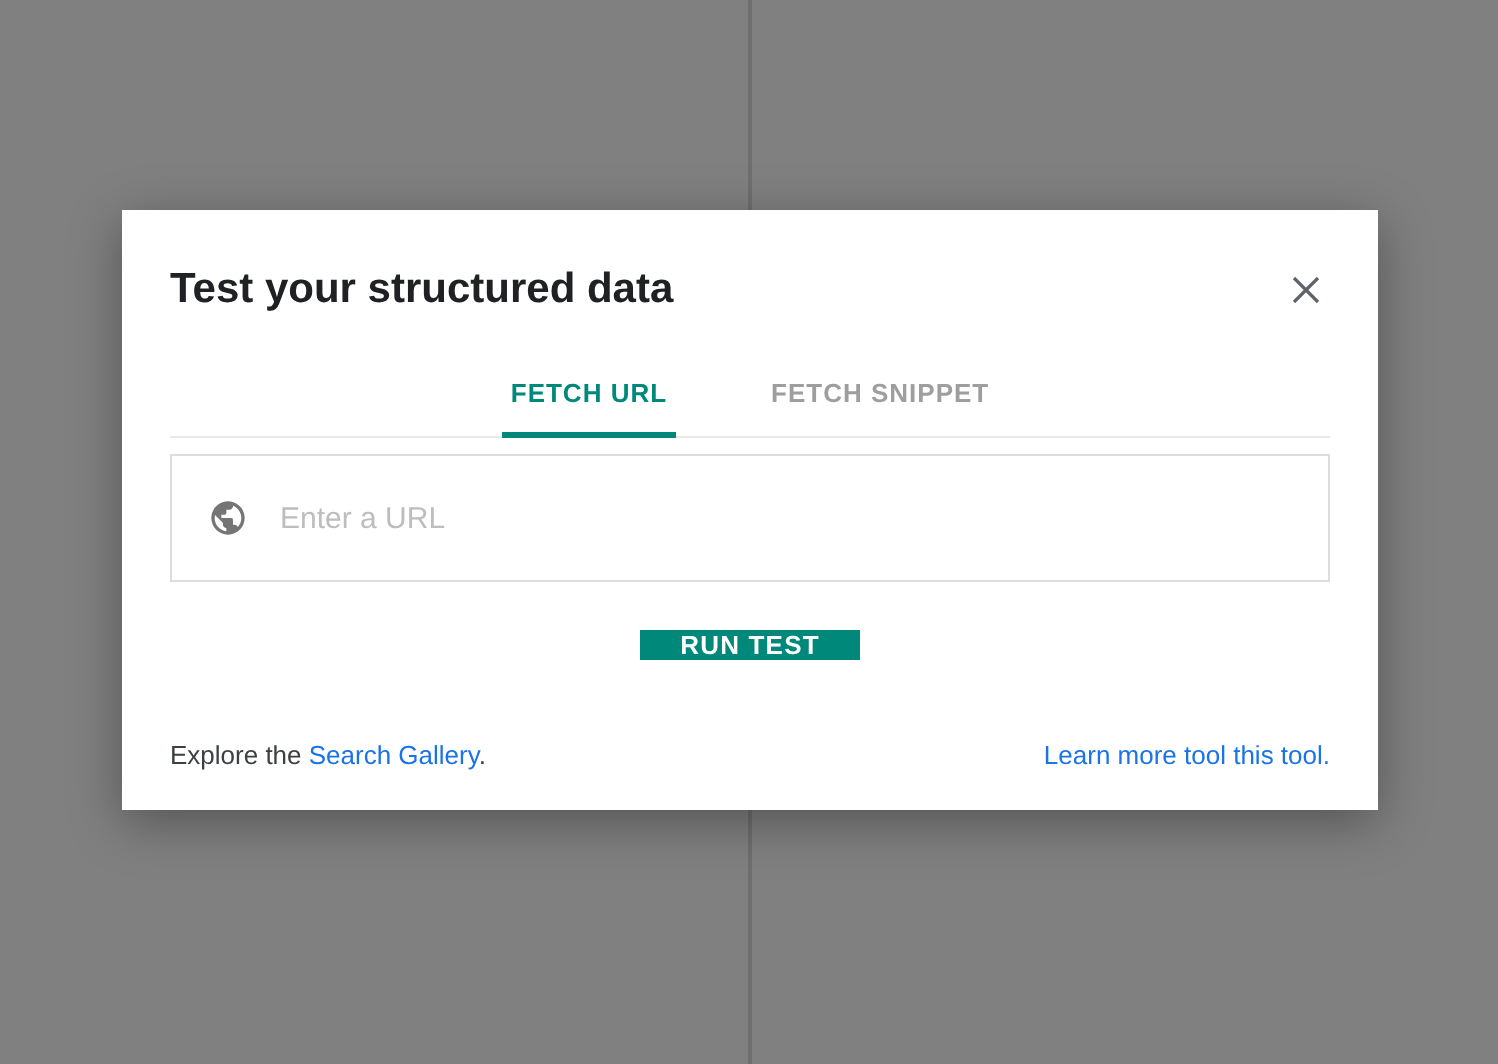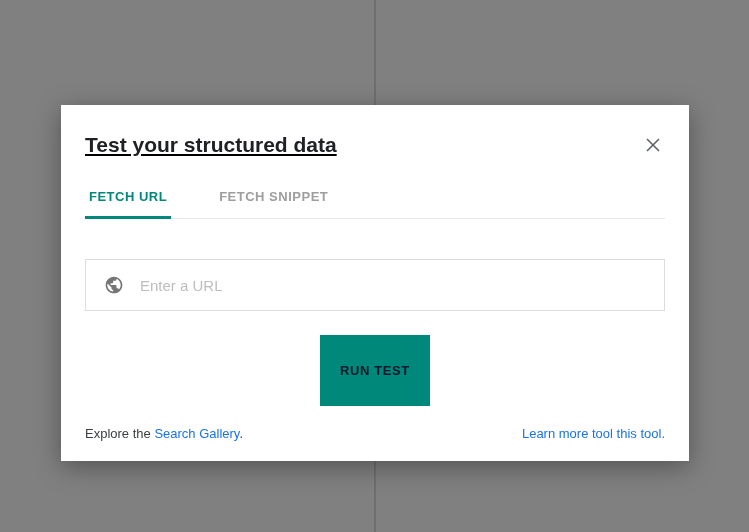--- a/index.html
+++ b/index.html
@@ -23,60 +23,60 @@
     left: 61px;
     width: 628px;
     background: #fff;
     box-shadow: 0 6px 24px rgba(0,0,0,0.35);
     padding: 28px 24px 20px 24px;
   }
   .modal-header {
     display: flex;
     align-items: flex-end;
     justify-content: space-between;
-    text-decoration: underline;
   }
   .modal-title {
     font-size: 21px;
     font-weight: bold;
     color: #202124;
   }
   .close-btn {
     width: 24px; height: 24px;
     display: flex; align-items: center; justify-content: center;
     cursor: pointer;
     color: #5f6368;
   }
   .close-btn svg { width: 14px; height: 14px; }
   .tabs {
     display: flex;
+    justify-content: center;
     margin-top: 22px;
     border-bottom: 1px solid #e8e8e8;
     gap: 44px;
   }
   .tab {
     font-size: 13px;
     font-weight: 600;
     letter-spacing: 0.5px;
     color: #9e9e9e;
     padding: 10px 4px 12px 4px;
     cursor: pointer;
     border-bottom: 3px solid transparent;
     margin-bottom: -1px;
   }
   .tab.active {
     color: #00897b;
     border-bottom-color: #00897b;
   }
   .input-wrap {
-    margin-top: 40px;
+    margin-top: 8px;
     border: 1px solid #dadce0;
     display: flex;
     align-items: center;
-    height: 52px;
+    height: 64px;
     padding: 0 18px;
   }
   .globe-icon {
     color: #757575;
     display: flex;
     margin-right: 16px;
   }
   .globe-icon svg { width: 20px; height: 20px; }
   .url-input {
     flex: 1;
@@ -86,33 +86,33 @@
     color: #202124;
   }
   .url-input::placeholder { color: #bdbdbd; }
   .run-row {
     display: flex;
     justify-content: center;
     margin-top: 24px;
   }
   .run-btn {
     background: #00897b;
-    color: #0f172a;
+    color: #ffffff;
     border: none;
     font-size: 13px;
     font-weight: 600;
     letter-spacing: 0.6px;
-    padding: 28px 20px;
+    padding: 0 20px;
     cursor: pointer;
   }
   .footer {
     display: flex;
     justify-content: space-between;
     align-items: flex-end;
-    margin-top: 20px;
+    margin-top: 40px;
     font-size: 13px;
     color: #3c4043;
   }
   .link { color: #1a73e8; cursor: pointer; }
 </style>
 </head>
 <body>
 
 <div class="bg-divider"></div>
 

